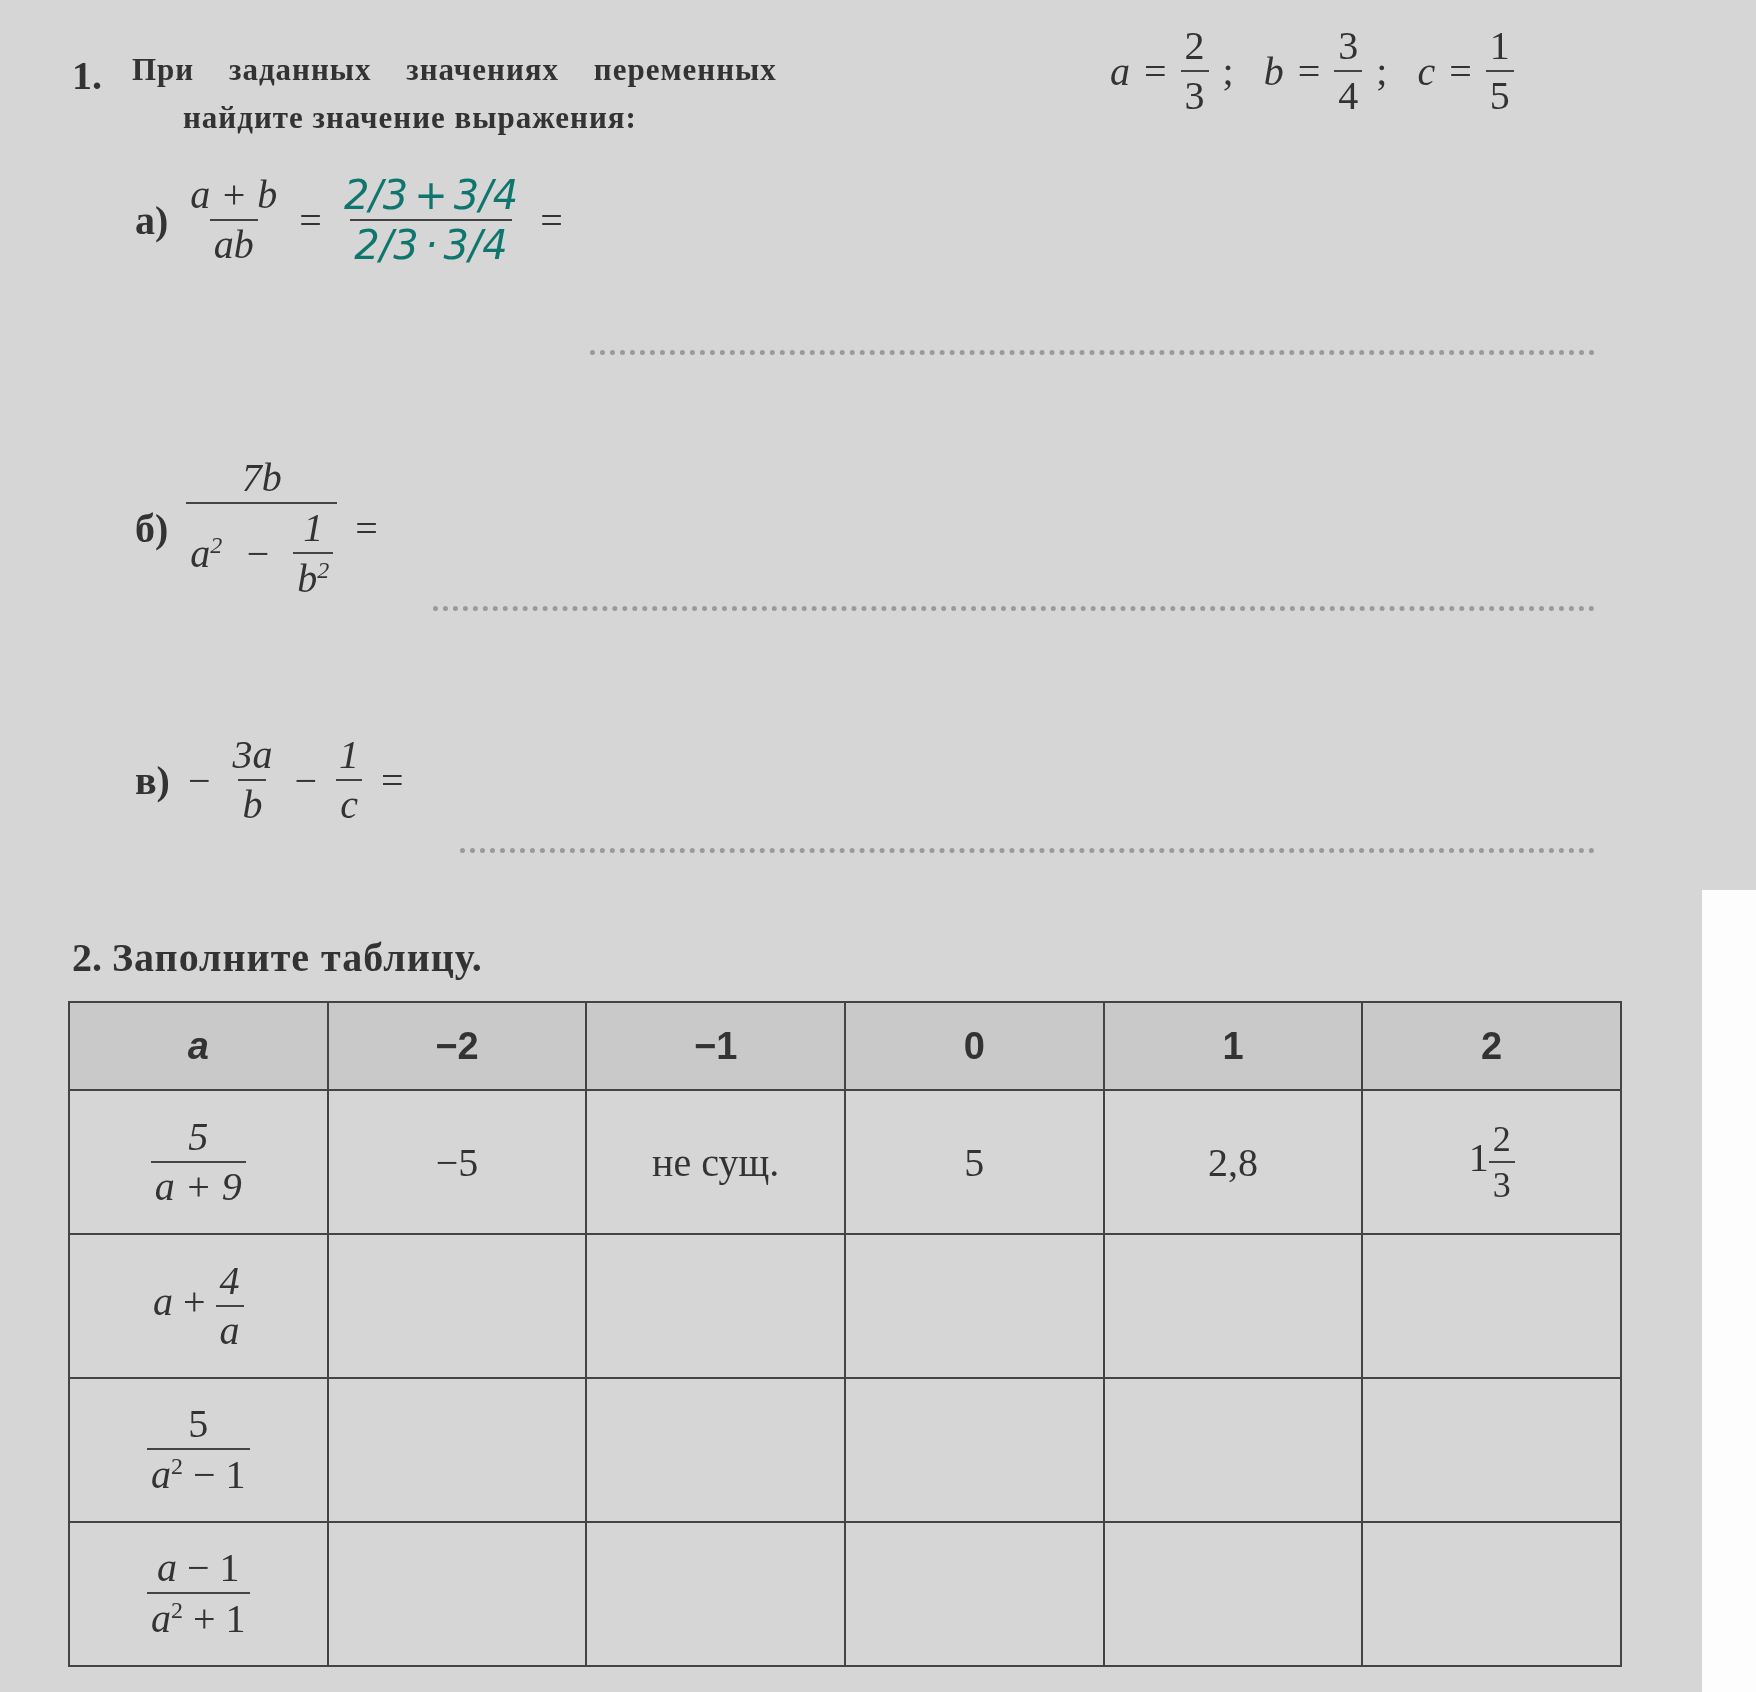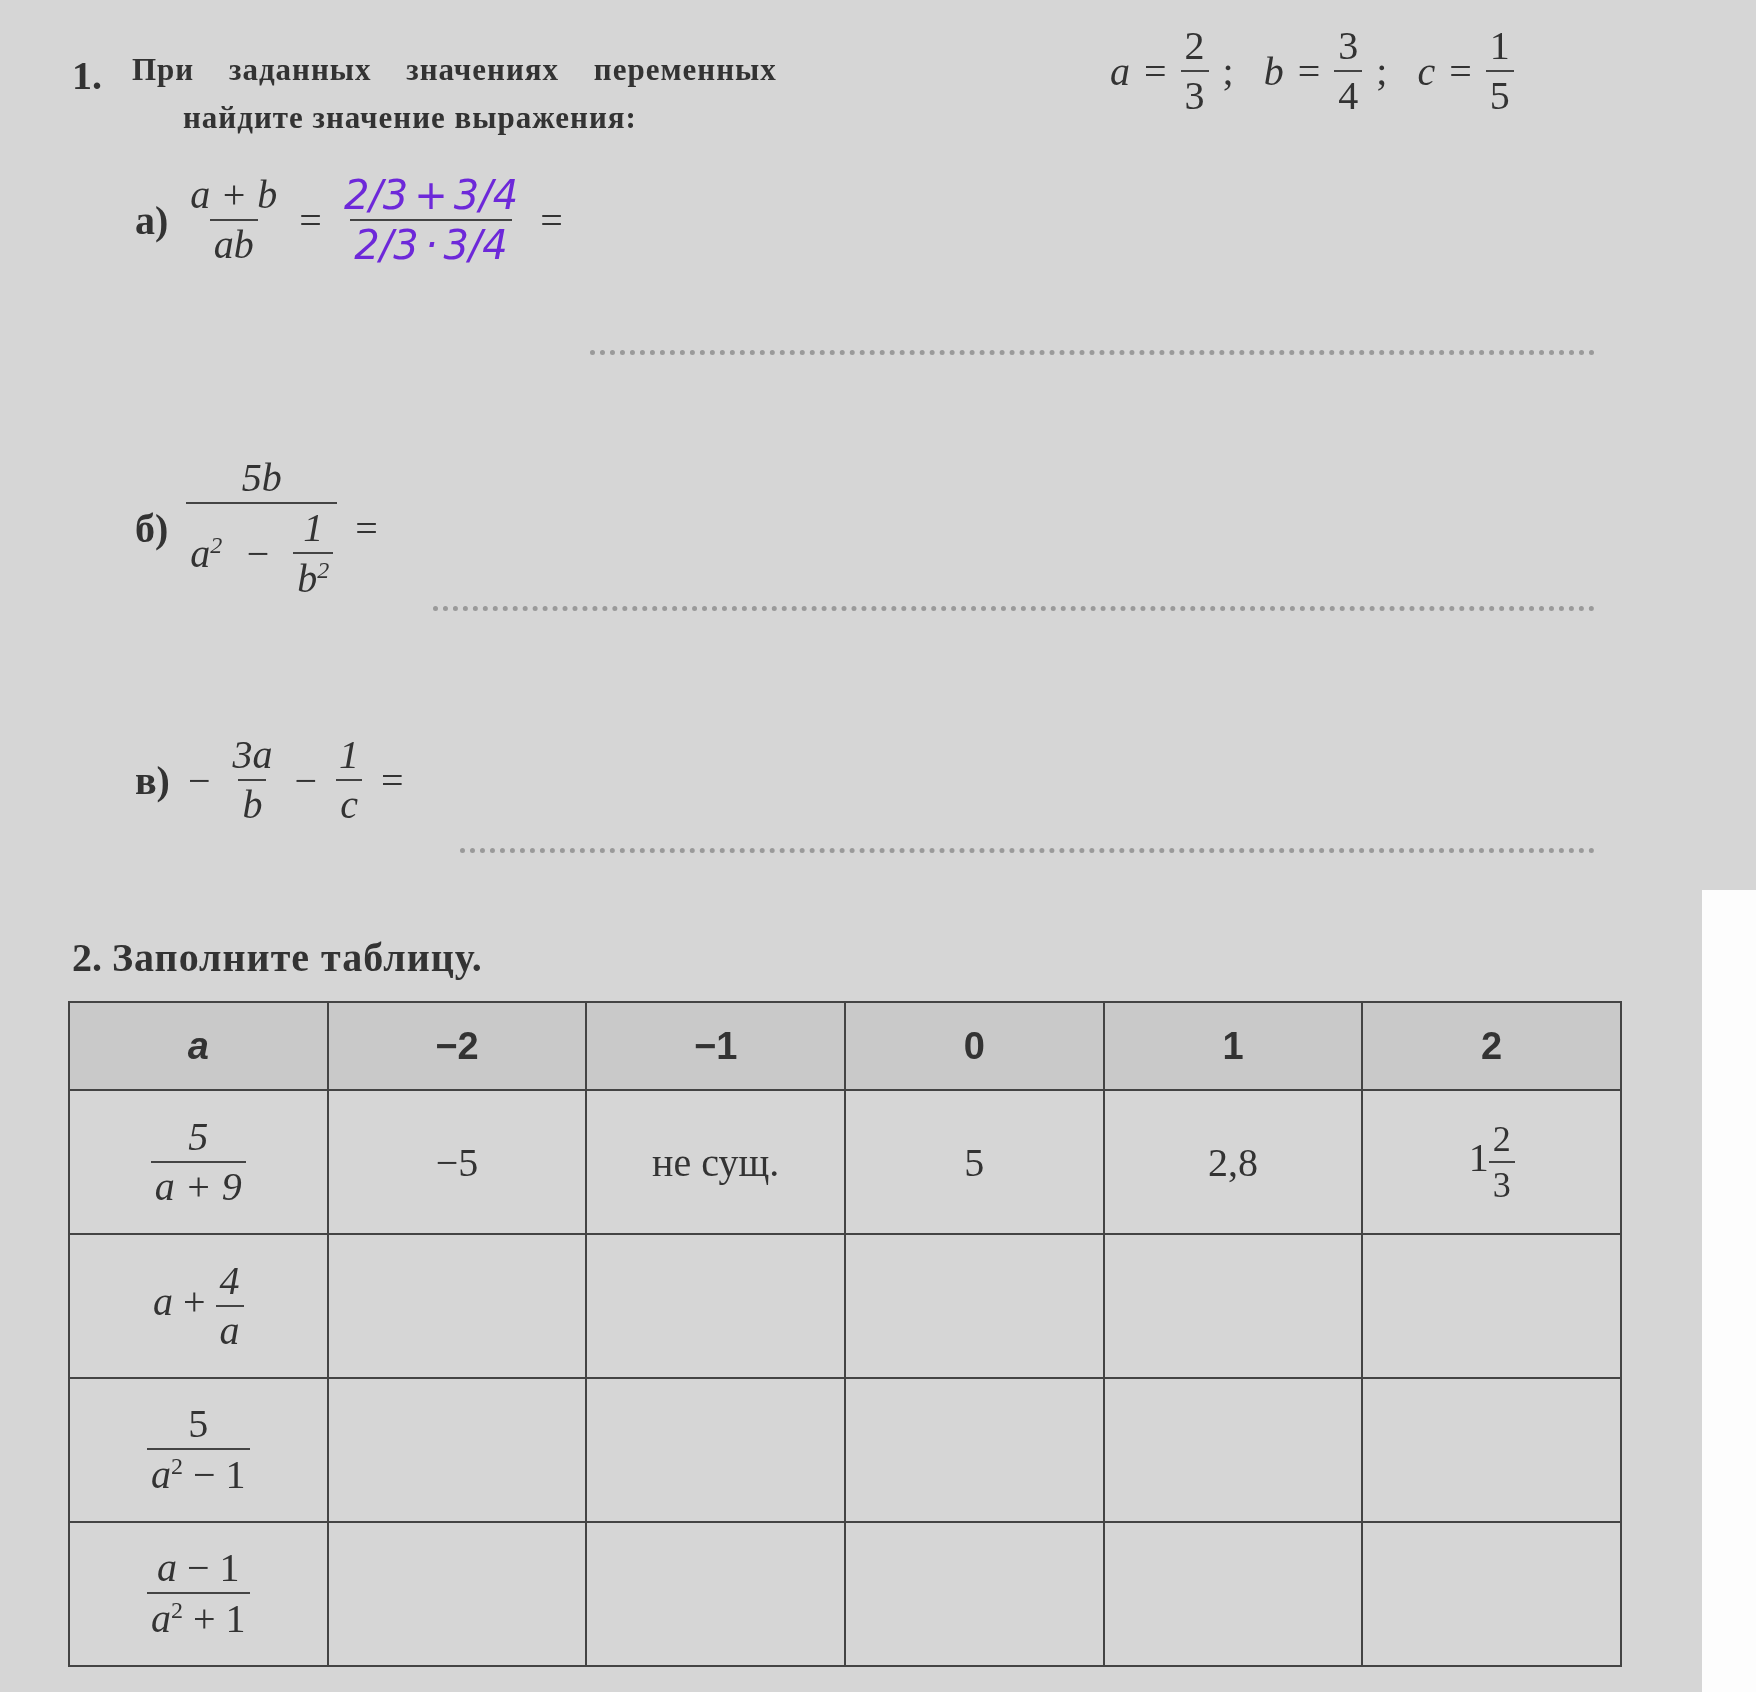--- a/index.html
+++ b/index.html
@@ -11,21 +11,21 @@
   }
   .white-cut { position:absolute; left:1702px; top:890px; width:54px; height:802px; background:#fdfdfd; }
   .abs { position:absolute; }
   .task-num { font-weight:bold; font-size:40px; }
   .task-text { font-size:31px; font-weight:bold; letter-spacing:1px; }
   .it { font-style:italic; }
   .frac { display:inline-flex; flex-direction:column; align-items:center; vertical-align:middle; line-height:1; }
   .frac .num { padding:0 4px 4px; }
   .frac .den { border-top:2px solid #444; padding:4px 4px 0; }
   .dots { position:absolute; height:0; border-top:5px dotted #9a9a9a; }
-  .hand { font-family:"DejaVu Sans",sans-serif; font-style:italic; color:#6d28d9;text-align:center; }
+  .hand { font-family:"DejaVu Sans",sans-serif; font-style:italic; color:#0f766e;text-align:center; }
   .sub { font-size:40px; display:flex; align-items:center; gap:18px; }
   .lbl { font-size:40px; font-weight:bold; }
   table.grid { position:absolute; left:68px; top:1001px; width:1554px; border-collapse:collapse; table-layout:fixed; }
   table.grid td { border:2.5px solid #444; text-align:center; vertical-align:middle; font-size:40px; padding:0; }
   table.grid tr.head td { background:#c9c9c9; height:86px; font-family:"Liberation Sans","DejaVu Sans",sans-serif; font-weight:bold; font-size:38px; }
   table.grid tr.row td { height:142px; }
   sup { font-size:0.6em; }
 </style>
 </head>
 <body>
@@ -79,21 +79,21 @@
       <span>3/4</span>
     </span>
   </span>
   <span>=</span>
 </div>
 <div class="dots" style="left:590px;top:350px;width:1005px;"></div>
 
 <div class="abs sub" style="left:135px;top:458px;">
   <span class="lbl">б)</span>
   <span class="frac it">
-    <span class="num">5b</span>
+    <span class="num">7b</span>
     <span class="den" style="display:flex;align-items:center;gap:22px;">
       <span><span>a</span><sup>2</sup></span>
       <span>−</span>
       <span class="frac">
           <span class="num">1</span>
           <span class="den"><span>b</span><sup>2</sup></span>
         </span>
     </span>
   </span>
   <span>=</span>

